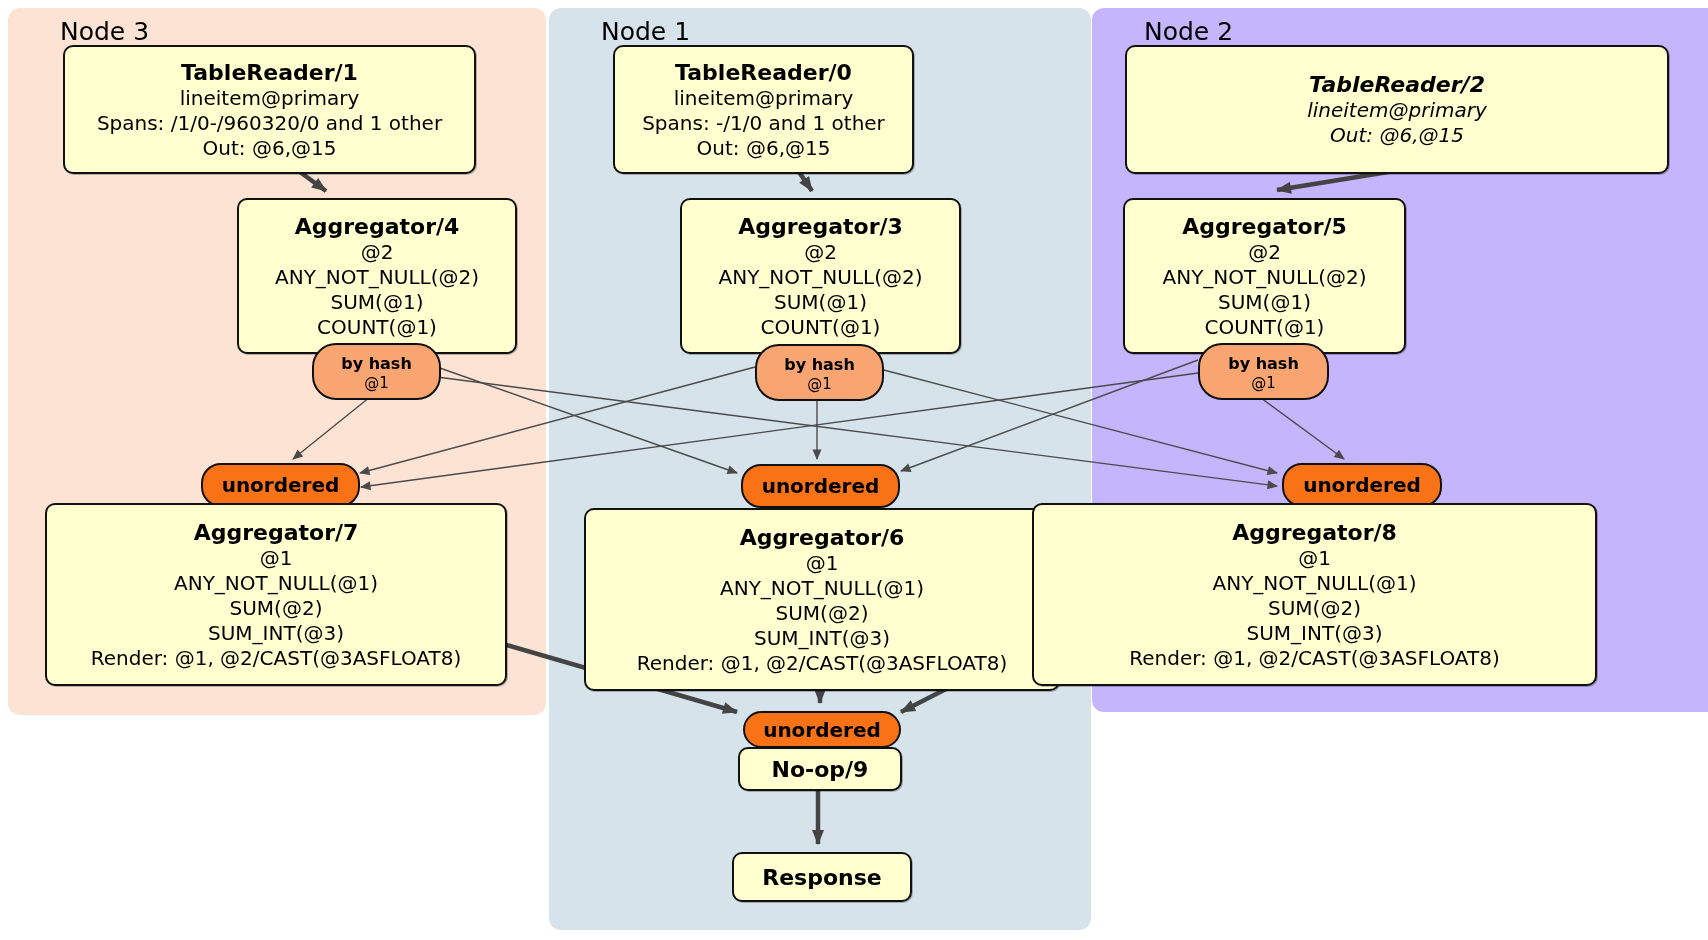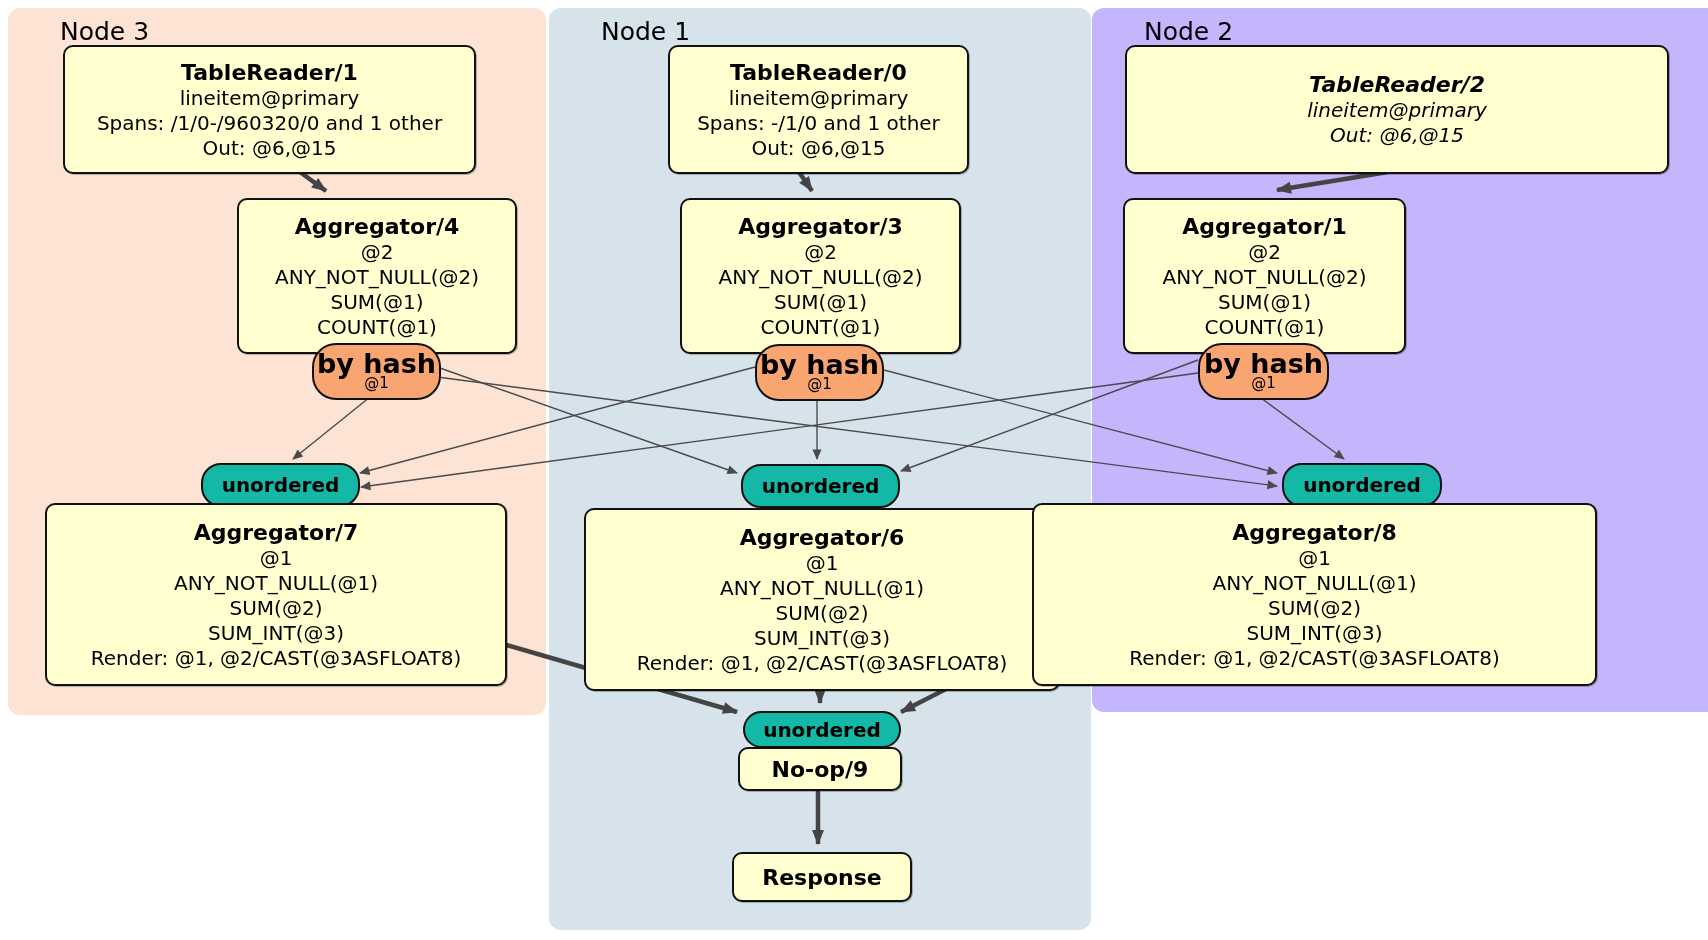--- a/index.html
+++ b/index.html
@@ -18,44 +18,44 @@
   .proc {
     position:absolute; background:#ffffd0; border:2px solid #111;
     border-radius:10px; display:flex; flex-direction:column;
     align-items:center; justify-content:center; text-align:center;
     box-shadow:1px 1px 0 rgba(0,0,0,0.25);
   }
   .proc-title { font-size:22px; font-weight:bold; line-height:27px; white-space:nowrap; }
   .proc-line  { font-size:20px; line-height:25px; white-space:nowrap; }
 
   .proc-tr1  { left:63px;   top:45px;  width:409px; height:125px; }
-  .proc-tr0  { left:668px;  top:45px;  width:297px; height:125px; }
+  .proc-tr0  { left:613px;  top:45px;  width:297px; height:125px; }
   .proc-tr2  { left:1125px; top:45px;  width:540px; height:125px;font-style:italic; }
   .proc-agg4 { left:237px;  top:198px; width:276px; height:152px;align-items:center; }
   .proc-agg3 { left:680px;  top:198px; width:277px; height:152px; }
   .proc-agg5 { left:1123px; top:198px; width:279px; height:152px; }
   .proc-agg7 { left:45px;   top:503px; width:458px; height:179px; }
   .proc-agg6 { left:584px;  top:508px; width:472px; height:179px; }
   .proc-agg8 { left:1032px; top:503px; width:561px; height:179px;text-align:right; }
   .proc-noop { left:738px;  top:747px; width:160px; height:40px; }
   .proc-resp { left:732px;  top:852px; width:176px; height:46px; }
 
   .router {
     position:absolute; background:#f9a572; border:2px solid #111; border-radius:24px;
     display:flex; flex-direction:column; align-items:center; justify-content:center;
     text-align:center;
   }
-  .router-label { font-size:27px; font-weight:bold; line-height:23px; }
+  .router-label { font-size:16px; font-weight:bold; line-height:23px; }
   .router-sub   { font-size:15px; line-height:17px; }
   .router-n3 { left:312px;  top:343px; width:125px; height:53px; }
   .router-n1 { left:755px;  top:344px; width:125px; height:53px; }
   .router-n2 { left:1198px; top:343px; width:127px; height:53px; }
 
   .sync {
-    position:absolute; background:#14b8a6; border:2px solid #111; border-radius:20px;
+    position:absolute; background:#f97316; border:2px solid #111; border-radius:20px;
     display:flex; align-items:center; justify-content:center;
     font-size:20px; font-weight:bold;
   }
   .sync-n3 { left:201px;  top:463px; width:155px; height:40px; }
   .sync-n1 { left:741px;  top:464px; width:155px; height:40px; }
   .sync-n2 { left:1282px; top:463px; width:156px; height:40px; }
   .sync-f  { left:743px;  top:711px; width:154px; height:33px; }
 </style>
 </head>
 <body>
@@ -131,21 +131,21 @@
     <div class="proc-line">COUNT(@1)</div>
   </div>
   <div class="proc proc-agg3">
     <div class="proc-title">Aggregator/3</div>
     <div class="proc-line">@2</div>
     <div class="proc-line">ANY_NOT_NULL(@2)</div>
     <div class="proc-line">SUM(@1)</div>
     <div class="proc-line">COUNT(@1)</div>
   </div>
   <div class="proc proc-agg5">
-    <div class="proc-title">Aggregator/1</div>
+    <div class="proc-title">Aggregator/5</div>
     <div class="proc-line">@2</div>
     <div class="proc-line">ANY_NOT_NULL(@2)</div>
     <div class="proc-line">SUM(@1)</div>
     <div class="proc-line">COUNT(@1)</div>
   </div>
 
   <div class="router router-n3">
     <div class="router-label">by hash</div>
     <div class="router-sub">@1</div>
   </div>

